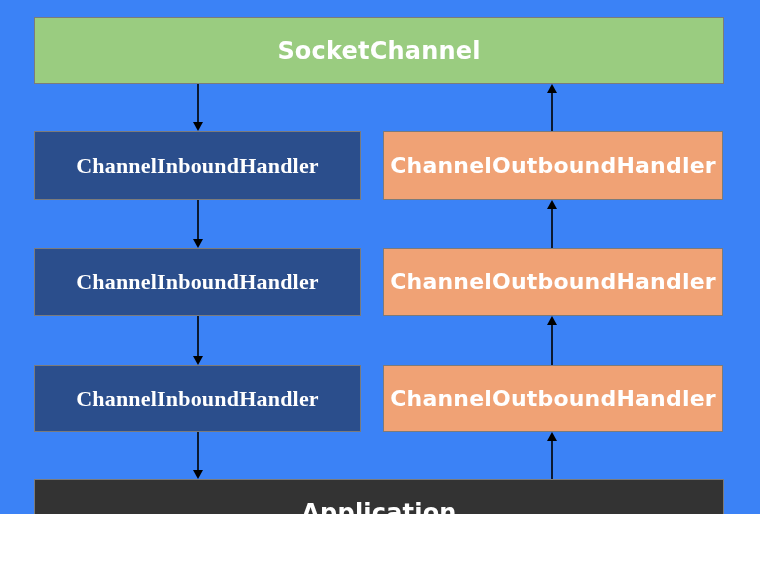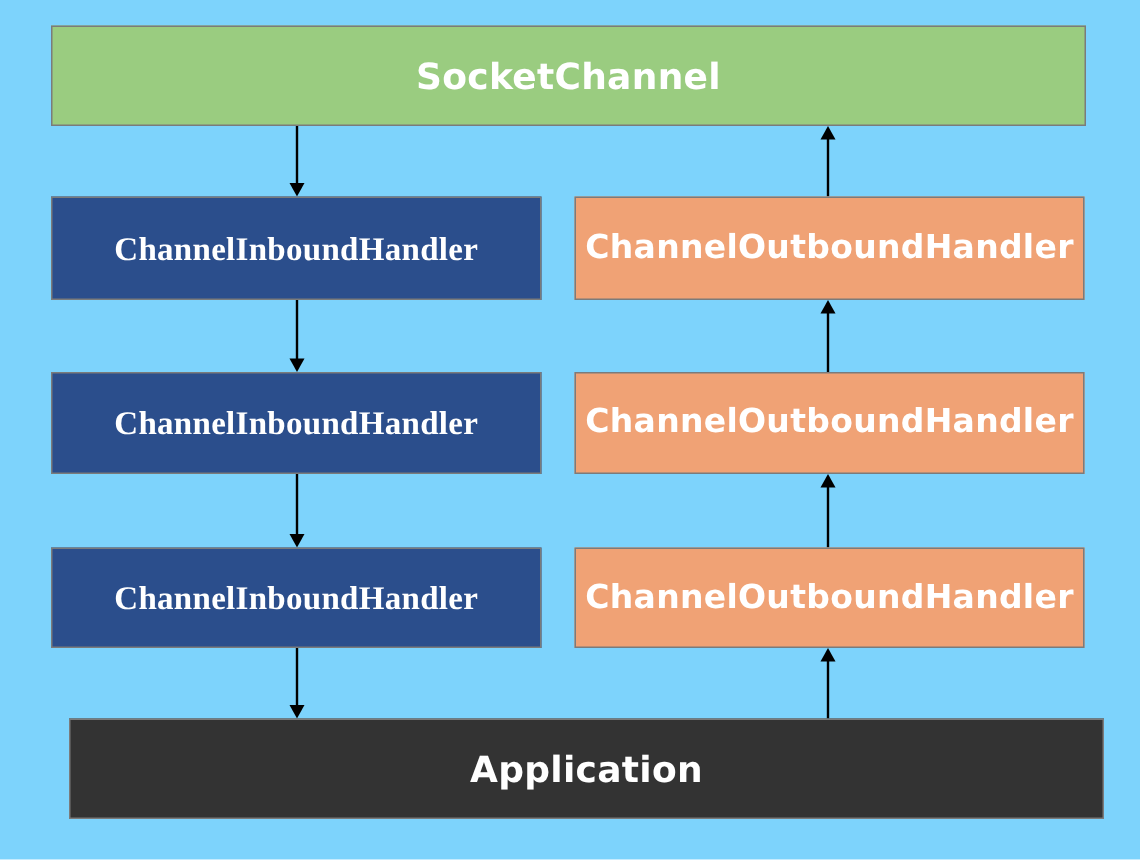--- a/index.html
+++ b/index.html
@@ -58,21 +58,21 @@
     position: absolute;
   }
   .edge svg {
     display: block;
     overflow: visible;
   }
 </style>
 </head>
 <body>
 
-<div id="canvas" style="width: 760px; height: 573px; background: #7dd3fc;">
+<div id="canvas" style="width: 760px; height: 514px; background: #3b82f6;">
   <div id="edges-layer">
       <div class="edge" style="left: 190px; top: 84px; width: 16px; height: 47px;">
         <svg width="16" height="47" viewBox="0 0 16 47">
           <line x1="8" y1="0" x2="8" y2="39" stroke="#000000" stroke-width="1.6"></line>
           <polygon points="8,47 3,38 13,38" fill="#000000"></polygon>
         </svg>
       </div>
       <div class="edge" style="left: 190px; top: 200px; width: 16px; height: 48px;">
         <svg width="16" height="48" viewBox="0 0 16 48">
           <line x1="8" y1="0" x2="8" y2="40" stroke="#000000" stroke-width="1.6"></line>
@@ -131,17 +131,17 @@
       </div>
       <div class="node node-outbound" style="left: 383px; top: 248px; width: 340px; height: 68px; background: rgb(240, 162, 117); border-color: rgb(123, 123, 123); color: rgb(255, 255, 255);">
         <span class="node-label">ChannelOutboundHandler</span>
       </div>
       <div class="node node-inbound" style="left: 34px; top: 365px; width: 327px; height: 67px; background: rgb(43, 78, 140); border-color: rgb(123, 123, 123); color: rgb(255, 255, 255);">
         <span class="node-label">ChannelInboundHandler</span>
       </div>
       <div class="node node-outbound" style="left: 383px; top: 365px; width: 340px; height: 67px; background: rgb(240, 162, 117); border-color: rgb(123, 123, 123); color: rgb(255, 255, 255);">
         <span class="node-label">ChannelOutboundHandler</span>
       </div>
-      <div class="node node-application" style="left: 34px; top: 479px; width: 690px; height: 67px; background: rgb(51, 51, 51); border-color: rgb(123, 123, 123); color: rgb(255, 255, 255); margin-left: 12px;">
+      <div class="node node-application" style="left: 34px; top: 479px; width: 690px; height: 67px; background: rgb(51, 51, 51); border-color: rgb(123, 123, 123); color: rgb(255, 255, 255);">
         <span class="node-label">Application</span>
       </div>
     </div>
 </div>
 
 </body></html>

